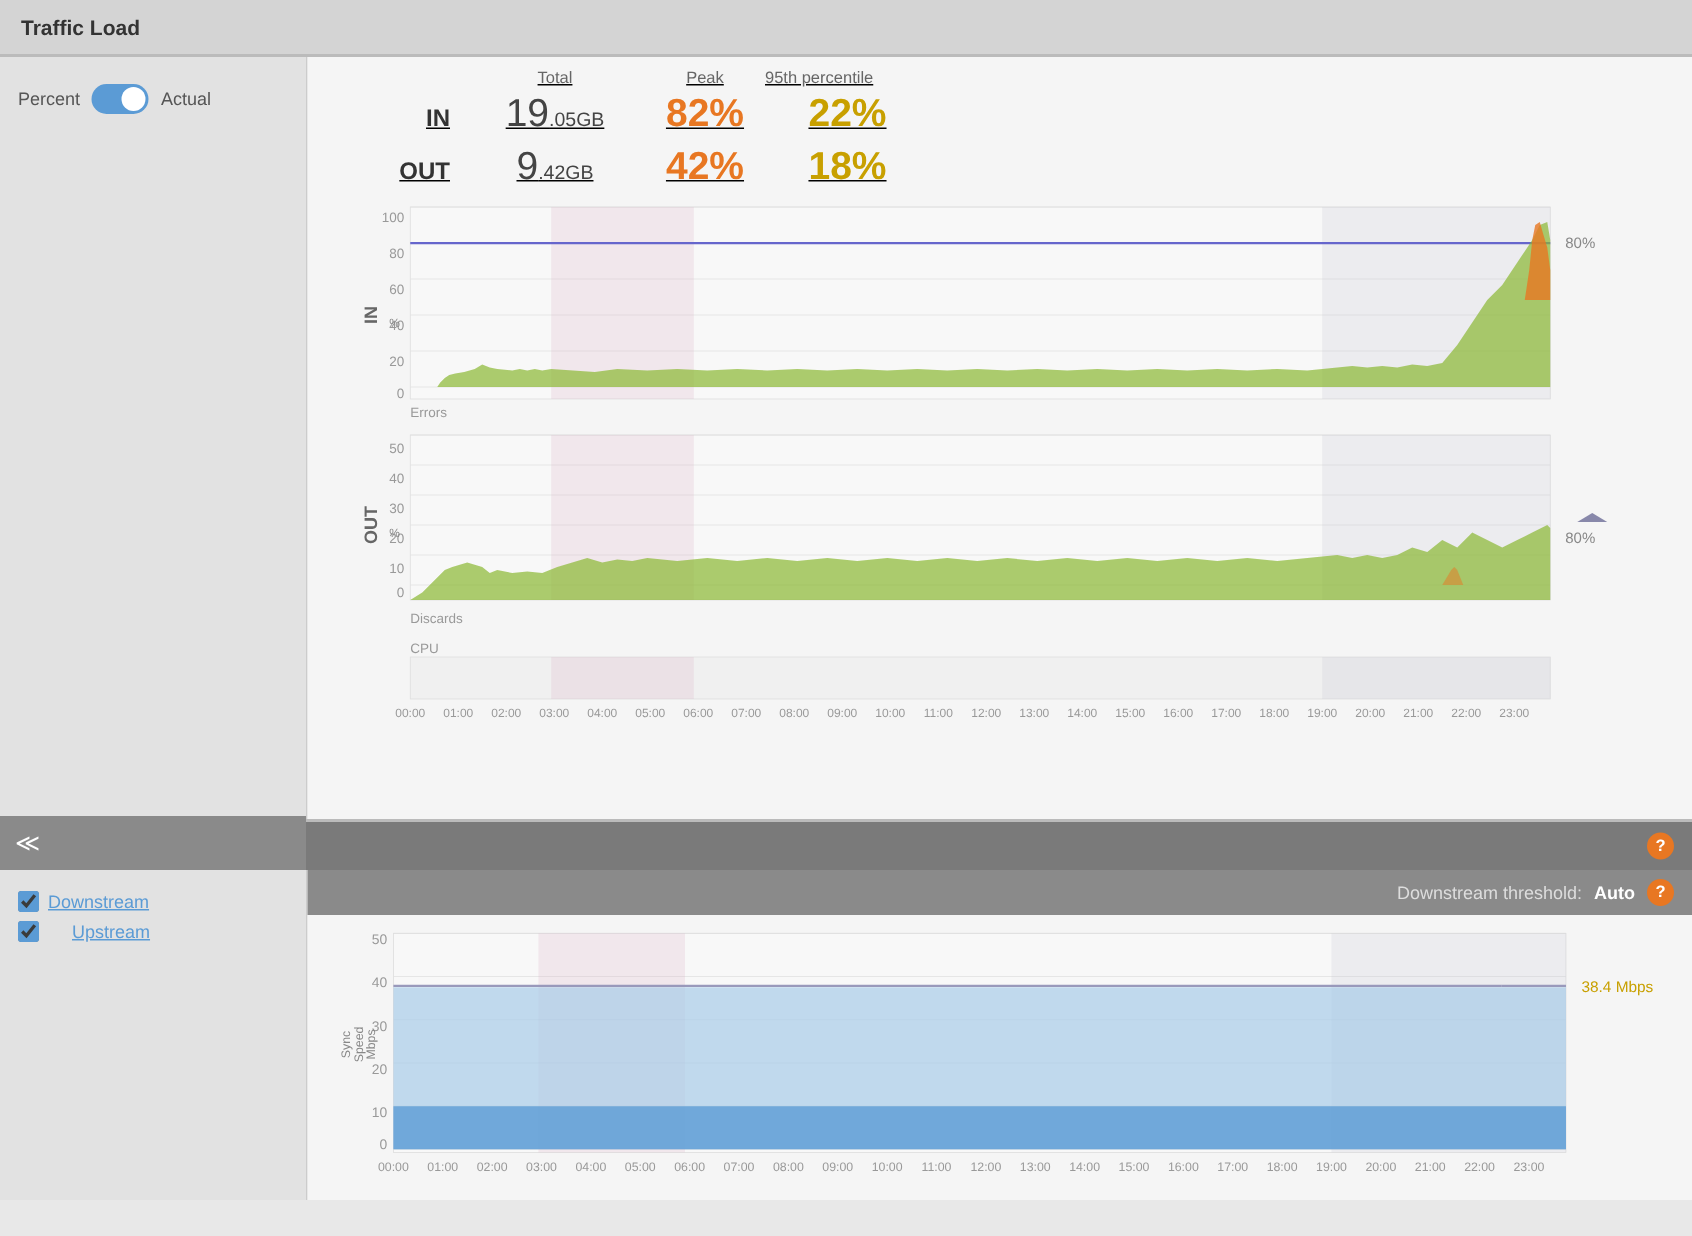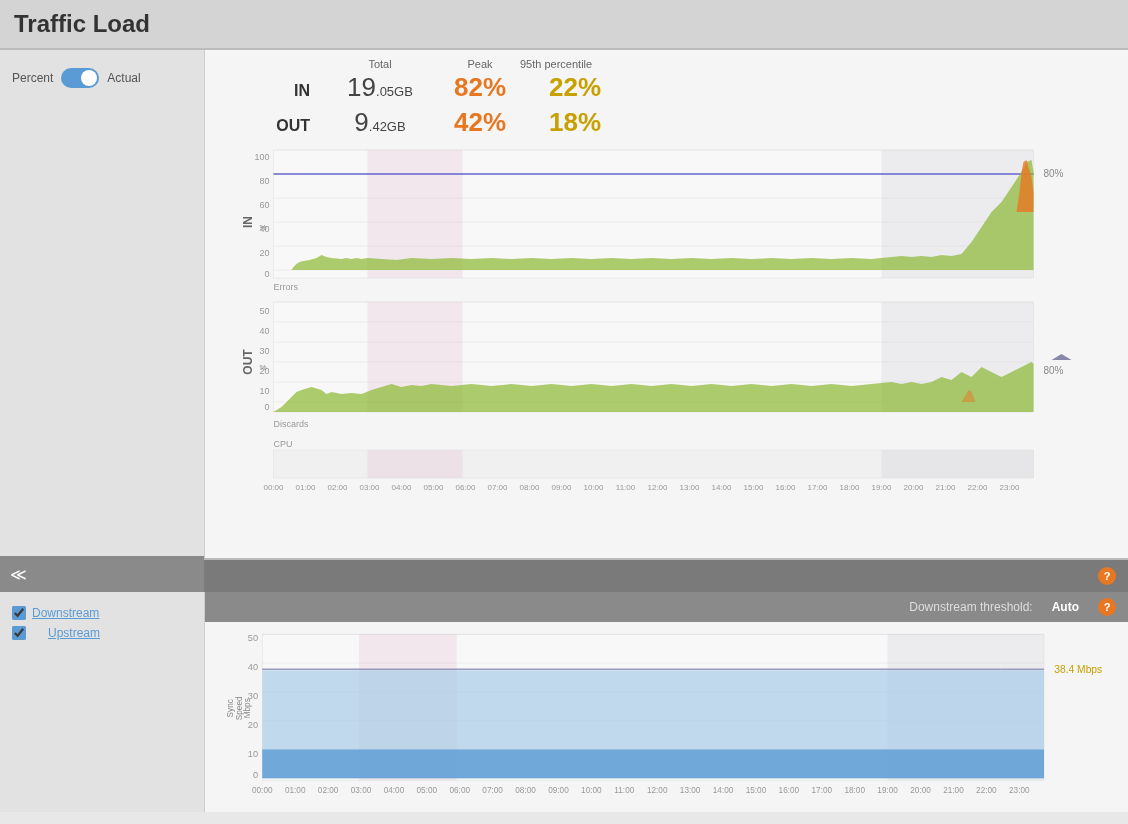--- a/index.html
+++ b/index.html
@@ -4,38 +4,38 @@
   <style>
     * { margin: 0; padding: 0; box-sizing: border-box; }
     body { font-family: Arial, sans-serif; background: #e8e8e8; font-size: 12px; width: 1128px; height: 824px; overflow: hidden; }
 
     svg text { font-family: Arial, sans-serif; }
   </style>
 </head>
 <body>
 
 <div style="background:#d4d4d4; padding:10px 14px; border-bottom:2px solid #bbb;">
-  <span style="font-size:24px; font-weight:bold; color:#333;">Traffic Load</span>
+  <span style="font-size:14px; font-weight:bold; color:#333;">Traffic Load</span>
 </div>
 
 <div style="display:flex; height:510px; background:#f0f0f0; border-bottom:2px solid #bbb;">
 
   <div style="width:205px; background:#e2e2e2; padding:14px 12px; border-right:1px solid #ccc; flex-shrink:0;">
     <div style="display:flex; align-items:center; gap:8px; margin-top:4px;">
       <span style="color:#555; font-size:12px;">Percent</span>
       <div style="width:38px; height:20px; background:#5b9bd5; border-radius:10px; position:relative; cursor:pointer;">
         <div style="width:16px; height:16px; background:white; border-radius:50%; position:absolute; top:2px; right:2px;"></div>
       </div>
       <span style="color:#555; font-size:12px;">Actual</span>
     </div>
   </div>
 
   <div style="flex:1; background:#f5f5f5; overflow:hidden; position:relative;">
 
-    <div style="display:flex; align-items:flex-start; padding:8px 10px 4px 10px;">
+    <div style="display:flex; align-items:flex-start; padding:8px 10px 4px 0;text-decoration:underline;">
       <div style="width:50px;"></div>
       <div style="flex:1;">
 
         <div style="display:flex; gap:0; margin-left:55px; margin-bottom:2px;">
           <div style="width:120px; text-align:center; font-size:11px; color:#666;">Total</div>
           <div style="width:80px; text-align:center; font-size:11px; color:#666;">Peak</div>
           <div style="width:110px; text-align:left; font-size:11px; color:#666;">95th percentile</div>
         </div>
 
         <div style="display:flex; align-items:baseline; gap:0; margin-bottom:4px;">
@@ -199,21 +199,21 @@
       <label style="color:#5b9bd5; cursor:pointer; text-decoration:underline; font-size:12px;">Downstream</label>
     </div>
     <div style="display:flex; align-items:center; gap:22px;">
       <input type="checkbox" checked="" style="accent-color: rgb(91, 155, 213); width: 14px; height: 14px;">
       <label style="color:#5b9bd5; cursor:pointer; text-decoration:underline; font-size:12px;">Upstream</label>
     </div>
   </div>
 
   <div style="flex:1; position:relative; background:#f5f5f5;">
 
-    <div style="background:#8a8a8a; color:white; padding:6px 12px; display:flex; align-items:center; justify-content:flex-end; gap:19px;text-align:right;">
+    <div style="background:#8a8a8a; color:white; padding:6px 12px; display:flex; align-items:center; justify-content:flex-end; gap:8px;text-align:right;">
       <span style="font-size:12px; color:#ddd;">Downstream threshold:</span>
       <span style="font-size:12px; font-weight:bold; color:white;">Auto</span>
       <div style="width:18px; height:18px; background:#e87722; border-radius:50%; display:flex; align-items:center; justify-content:center; color:white; font-size:11px; font-weight:bold; cursor:pointer;">?</div>
     </div>
 
     <div style="padding:4px 10px;">
       <svg width="100%" height="180" viewBox="0 0 870 175">
 
         <text x="38" y="15" font-size="9" fill="#999" text-anchor="end">50</text>
         <text x="38" y="43" font-size="9" fill="#999" text-anchor="end">40</text>

